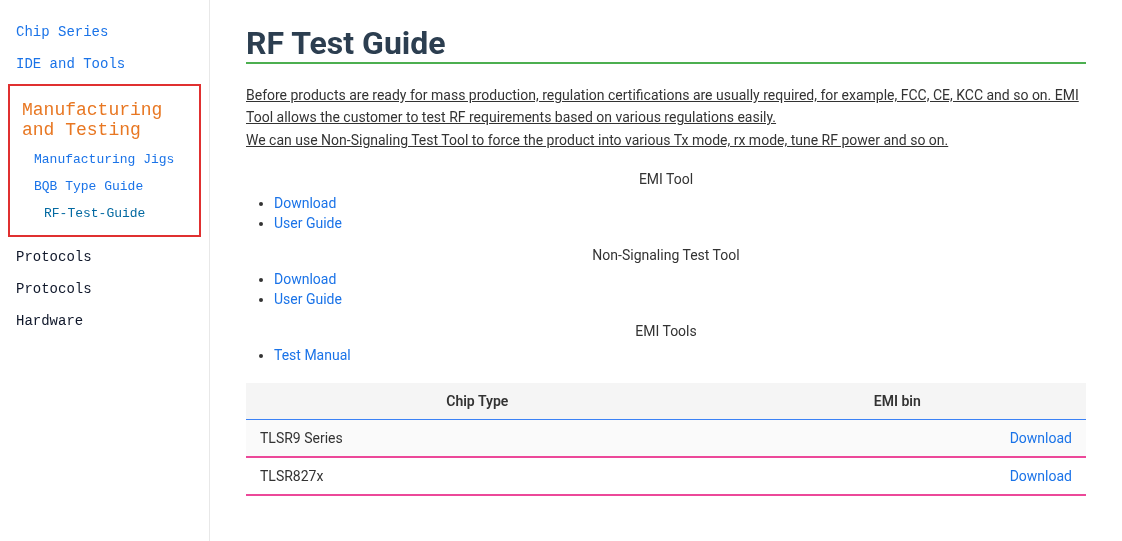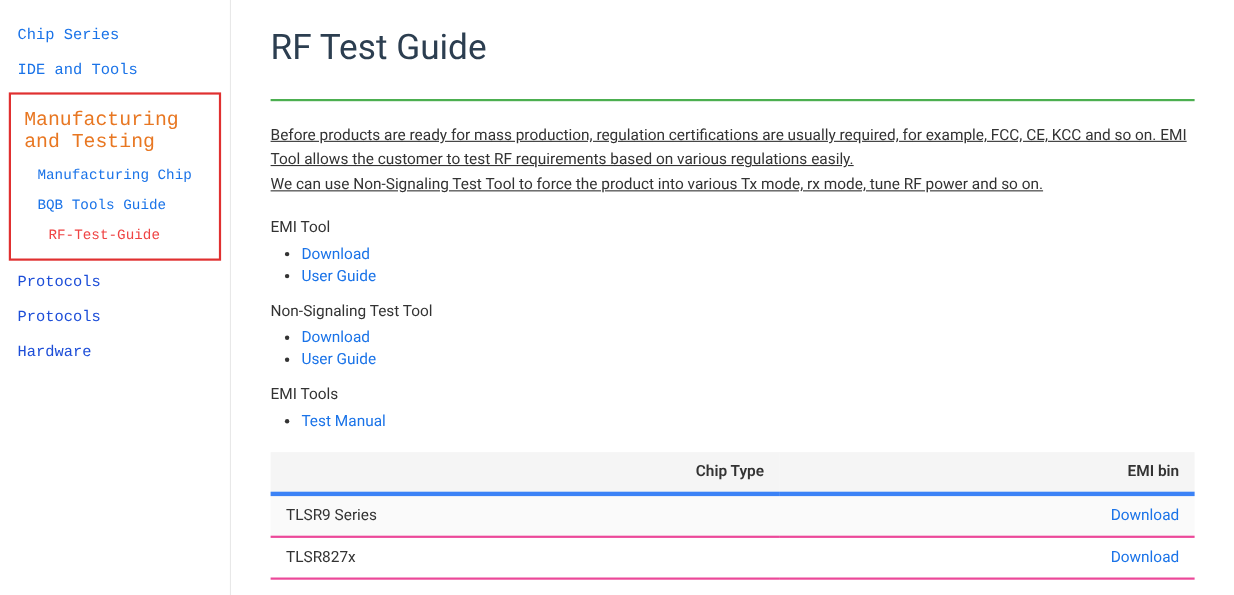--- a/index.html
+++ b/index.html
@@ -42,43 +42,43 @@
     }
 
     .sidebar-sub-item {
       padding: 6px 24px;
       color: #1a73e8;
       font-size: 13px;
       cursor: pointer;
     }
 
     .sidebar-sub-item.active {
-      color: #ef4444;
+      color: #0369a1;
       padding-left: 34px;
     }
 
     .sidebar-bottom-item {
       padding: 8px 16px;
-      color: #1d4ed8;
+      color: #0f172a;
       cursor: pointer;
       font-size: 14px;
     }
 
     
     #main {
       flex: 1;
       padding: 24px 36px;
       overflow-y: auto;
     }
 
     h1 {
       font-size: 32px;
-      font-weight: 400;
+      font-weight: 700;
       color: #2c3e50;
-      margin-bottom: 28px;
+      margin-bottom: 0;
     }
 
     .green-divider {
       height: 2px;
       background: #4caf50;
       margin-bottom: 20px;
       width: 100%;
     }
 
     .description {
@@ -87,20 +87,21 @@
       line-height: 1.6;
       margin-bottom: 20px;
       text-decoration: underline;
     }
 
     .section-title {
       font-size: 14px;
       color: #333;
       margin-bottom: 8px;
       margin-top: 4px;
+      text-align: center;
     }
 
     ul.link-list {
       list-style: disc;
       padding-left: 28px;
       margin-bottom: 16px;
     }
 
     ul.link-list li {
       margin-bottom: 4px;
@@ -118,25 +119,25 @@
       border-collapse: collapse;
       margin-top: 20px;
       font-size: 14px;
     }
 
     .data-table thead tr {
       background: #f5f5f5;
     }
 
     .data-table th {
-      text-align: right;
+      text-align: center;
       padding: 10px 14px;
       font-weight: 600;
       color: #333;
-      border-bottom: 4px solid #3b82f6;
+      border-bottom: 1px solid #3b82f6;
     }
 
     .data-table td {
       padding: 10px 14px;
       border-bottom: 2px solid #ec4899;
       color: #333;
     }
 
     .data-table td a {
       color: #1a73e8;
@@ -158,22 +159,22 @@
 <body>
 
 <nav id="sidebar">
   <div id="sidebar-top-items">
   <div class="sidebar-top-item">Chip Series</div>
       <div class="sidebar-top-item">IDE and Tools</div>
     </div>
   <div class="sidebar-section">
     <div class="sidebar-section-title">Manufacturing and Testing</div>
     <div id="sidebar-sub-items">
-        <div class="sidebar-sub-item">Manufacturing Chip</div>
-        <div class="sidebar-sub-item">BQB Tools Guide</div>
+        <div class="sidebar-sub-item">Manufacturing Jigs</div>
+        <div class="sidebar-sub-item">BQB Type Guide</div>
         <div class="sidebar-sub-item active">RF-Test-Guide</div>
       </div>
   </div>
   <div id="sidebar-bottom-items">
   <div class="sidebar-bottom-item">Protocols</div>
       <div class="sidebar-bottom-item">Protocols</div>
       <div class="sidebar-bottom-item">Hardware</div>
     </div>
 </nav>
 

